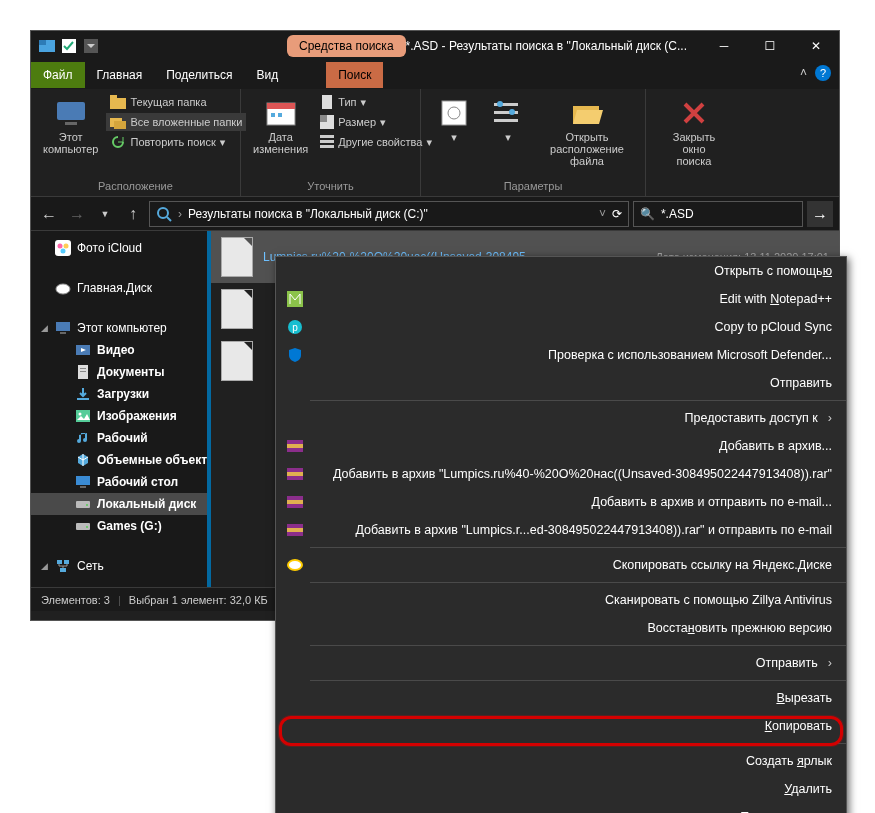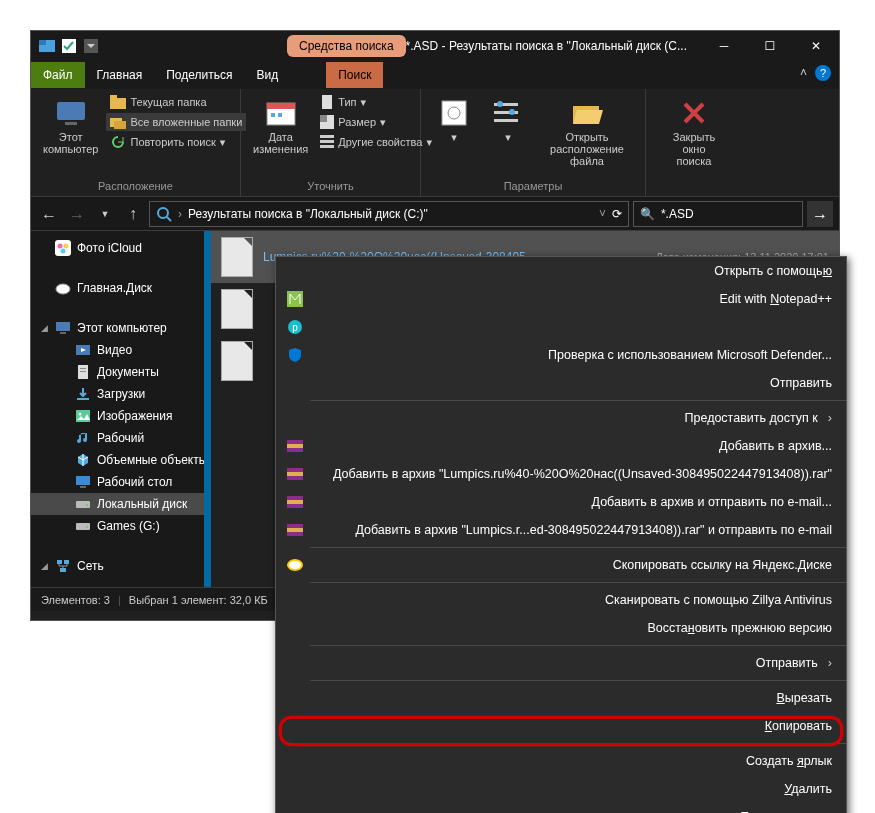--- a/index.html
+++ b/index.html
@@ -26,23 +26,23 @@
 .small-btns { display:flex; flex-direction:column; gap:2px; }
 .small-btn { display:flex; align-items:center; gap:4px; padding:2px 4px; white-space:nowrap; }
 .addr-row { height:34px; display:flex; align-items:center; gap:4px; padding:0 6px; background:#191919; border-bottom:1px solid #3a3a3a; }
 .nav-btn { width:24px; height:24px; display:flex; align-items:center; justify-content:center; color:#ccc; }
 .addr-box { flex:1; height:26px; background:#191919; border:1px solid #555; display:flex; align-items:center; padding:0 6px; font-size:12px; gap:6px; }
 .addr-box .chev { color:#999; }
 .search-box { width:170px; height:26px; background:#191919; border:1px solid #555; display:flex; align-items:center; padding:0 6px; font-size:12px; gap:6px; }
 .search-box input { flex:1; background:transparent; border:none; color:#fff; font-size:12px; outline:none; }
 .sq-btn { width:26px; height:26px; background:#333; display:flex; align-items:center; justify-content:center; }
 .content { display:flex; height:356px; }
-.sidebar { width:180px; background:#191919; border-right:7px solid #0369a1; overflow:hidden; font-size:12px; padding-top:6px; }
+.sidebar { width:180px; background:#191919; border-right:4px solid #0369a1; overflow:hidden; font-size:12px; padding-top:6px; }
 .sb-item { display:flex; align-items:center; gap:6px; padding:3px 6px 3px 24px; color:#fff; white-space:nowrap; }
-.sb-item.lvl1 { padding-left:44px; }
+.sb-item.lvl1 { padding-left:44px;font-weight:bold; }
 .sb-item.sel { background:#4a4a4a; }
 .sb-expand { position:absolute; margin-left:-14px; color:#999; font-size:9px; }
 .sb-ico { width:16px; height:16px; flex-shrink:0; }
 .filearea { flex:1; background:#202020; overflow:hidden; }
 .file-row { display:flex; align-items:center; gap:10px; padding:6px 10px; font-size:12px; }
 .file-row.sel { background:#515151; }
 .file-ico { width:32px; height:40px; background:#e8e8e8; border:1px solid #aaa; position:relative; flex-shrink:0; }
 .file-ico::before { content:""; position:absolute; right:0; top:0; border-style:solid; border-width:0 8px 8px 0; border-color:transparent #202020 transparent transparent; }
 .file-ico.sel::before { border-color:transparent #515151 transparent transparent; }
 .file-name { color:#6ec0ff; flex:1; white-space:nowrap; overflow:hidden; text-overflow:ellipsis; }
@@ -381,20 +381,21 @@
       </span>
       <span class="m-label">Edit with <u>N</u>otepad++</span>
     </div>
   <div class="ctx-item">
       <span class="m-ico">
         <svg width="16" height="16">
           <circle cx="8" cy="8" r="7" fill="#17bed0"></circle>
           <text x="8" y="12" font-size="10" fill="#fff" text-anchor="middle">p</text>
         </svg>
       </span>
+      <span class="m-label">Copy to pCloud Sync</span>
     </div>
   <div class="ctx-item">
       <span class="m-ico">
         <svg width="16" height="16">
           <path d="M8 1l6 2v5c0 4-3 6-6 7-3-1-6-3-6-7V3z" fill="#0078d4"></path>
         </svg>
       </span>
       <span class="m-label">Проверка с использованием Microsoft Defender...</span>
     </div>
   <div class="ctx-item">

